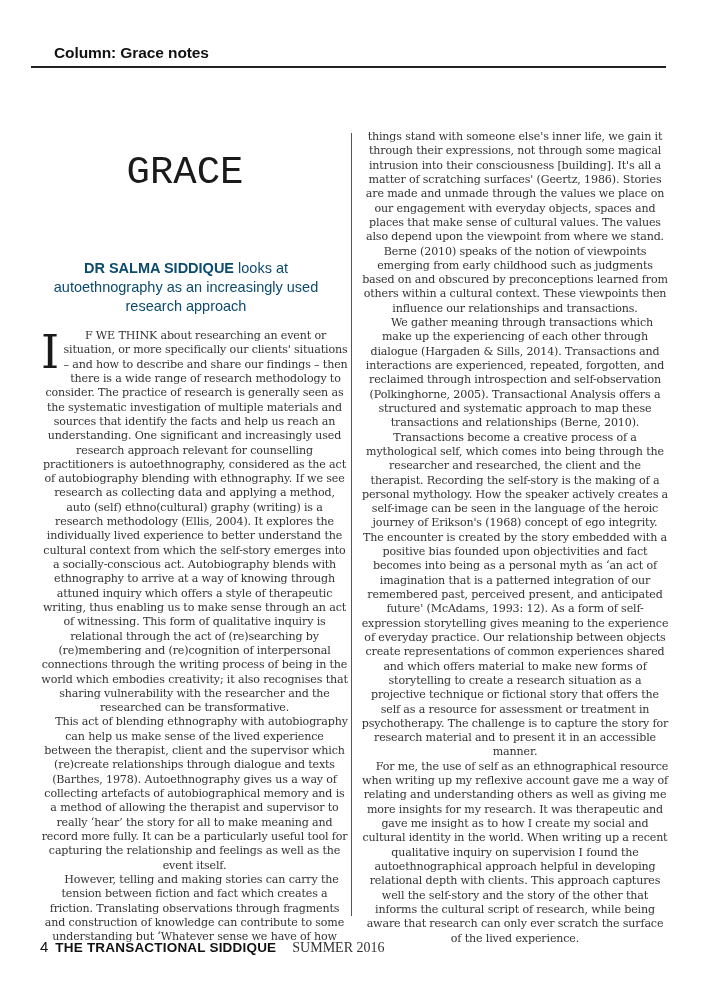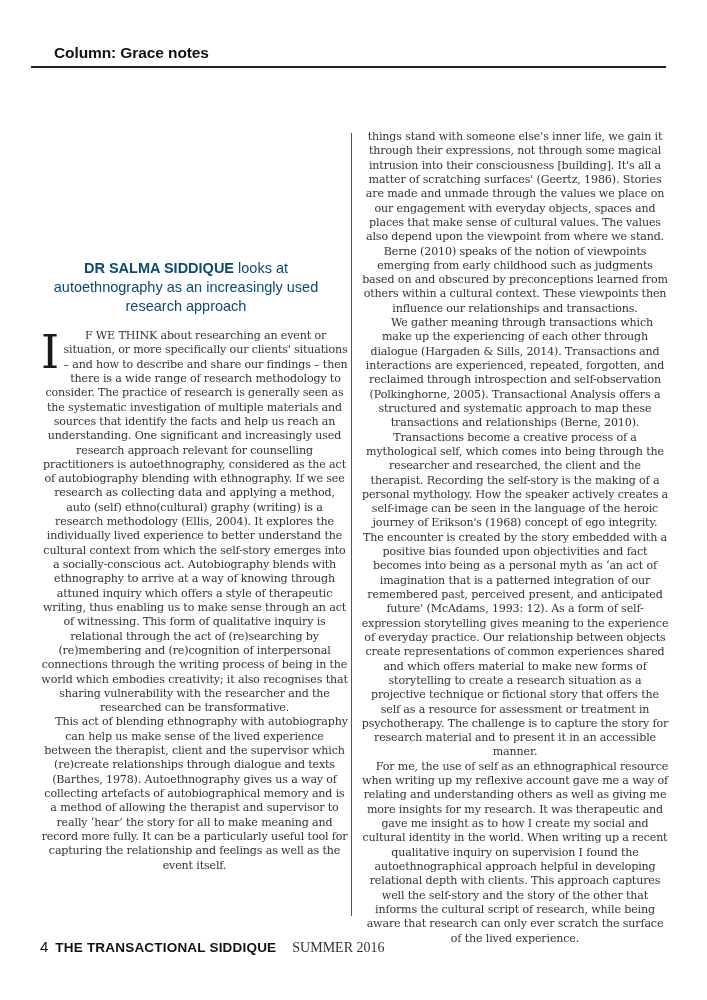--- a/index.html
+++ b/index.html
@@ -21,27 +21,29 @@
   .footer .mag { font-family: "Liberation Sans", sans-serif; font-weight: bold; font-size: 13.5px; letter-spacing: 0.2px; }
   .footer .issue { font-family: "Liberation Serif", serif; font-size: 14px; color: #333; margin-left: 16px; }
 </style>
 </head>
 <body>
 
 <div class="header">Column: Grace notes</div>
 <div class="header-rule"></div>
 
 <div class="title">
+  <div>GRACE</div>
 </div>
 
 <div class="deck"><b>DR SALMA SIDDIQUE</b><span> looks at autoethnography as an increasingly used research approach</span></div>
 
 <div class="col col-left">
   <p><span class="dropcap">I</span><span>F WE THINK about researching an event or situation, or more specifically our clients' situations – and how to describe and share our findings –  then there is a wide range of research methodology to consider. The practice of research is generally seen as the systematic investigation of multiple materials and sources that identify the facts and help us reach an understanding. One significant and increasingly used research approach relevant for counselling practitioners is autoethnography, considered as the act of autobiography blending with ethnography. If we see research as collecting data and applying a method, auto (self) ethno(cultural) graphy (writing) is a research methodology (Ellis, 2004). It explores the individually lived experience to better understand the cultural context from which the self-story emerges into a socially-conscious act. Autobiography blends with ethnography to arrive at a way of knowing through attuned inquiry which offers a style of therapeutic writing, thus enabling us to make sense through an act of witnessing. This form of qualitative inquiry is relational through the act of (re)searching by (re)membering and (re)cognition of interpersonal connections through the writing process of being in the world which embodies creativity; it also recognises that sharing vulnerability with the researcher and the researched can be transformative.</span></p>
   <p class="indent">This act of blending ethnography with autobiography can help us make sense of the lived experience between the therapist, client and the supervisor which (re)create relationships through dialogue and texts (Barthes, 1978). Autoethnography gives us a way of collecting artefacts of autobiographical memory and is a method of allowing the therapist and supervisor to really ‘hear’ the story for all to make meaning and record more fully. It can be a particularly useful tool for capturing the relationship and feelings as well as the event itself.</p>
+  <p class="indent">However, telling and making stories can carry the tension between fiction and fact which creates a friction. Translating observations through fragments and construction of knowledge can contribute to some understanding but ‘Whatever sense we have of how</p>
 </div>
 
 <div class="divider"></div>
 
 <div class="col col-right">
   <p>things stand with someone else's inner life, we gain it through their expressions, not through some magical intrusion into their consciousness [building]. It's all a matter of scratching surfaces' (Geertz, 1986). Stories are made and unmade through the values we place on our engagement with everyday objects, spaces and places that make sense of cultural values. The values also depend upon the viewpoint from where we stand. Berne (2010) speaks of the notion of viewpoints emerging from early childhood such as judgments based on and obscured by preconceptions learned from others within a cultural context. These viewpoints then influence our relationships and transactions.</p>
   <p class="indent">We gather meaning through transactions which make up the experiencing of each other through dialogue (Hargaden &amp; Sills, 2014).  Transactions and interactions are experienced, repeated, forgotten, and reclaimed through introspection and self-observation (Polkinghorne, 2005). Transactional Analysis offers a structured and systematic approach to map these transactions and relationships (Berne, 2010). Transactions become a creative process of a mythological self, which comes into being through the researcher and researched, the client and the therapist. Recording the self-story is the making of a personal mythology. How the speaker actively creates a self-image can be seen in the language of the heroic journey of Erikson's (1968) concept of ego integrity. The encounter is created by the story embedded with a positive bias founded upon objectivities and fact becomes into being as a personal myth as ‘an act of imagination that is a patterned integration of our remembered past, perceived present, and anticipated future' (McAdams, 1993: 12). As a form of self-expression storytelling gives meaning to the experience of everyday practice. Our relationship between objects create representations of common experiences shared and which offers material to make new forms of storytelling to create a research situation as a projective technique or fictional story that offers the self as a resource for assessment or treatment in psychotherapy. The challenge is to capture the story for research material and to present it in an accessible manner.</p>
   <p class="indent">For me, the use of self as an ethnographical resource when writing up my reflexive account gave me a way of relating and understanding others as well as giving me more insights for my research. It was therapeutic and gave me insight as to how I create my social and cultural identity in the world. When writing up a recent qualitative inquiry on supervision I found the autoethnographical approach helpful in developing relational depth with clients. This approach captures well the self-story and the story of the other that informs the cultural script of research, while being aware that research can only ever scratch the surface of the lived experience.</p>
 </div>
 

